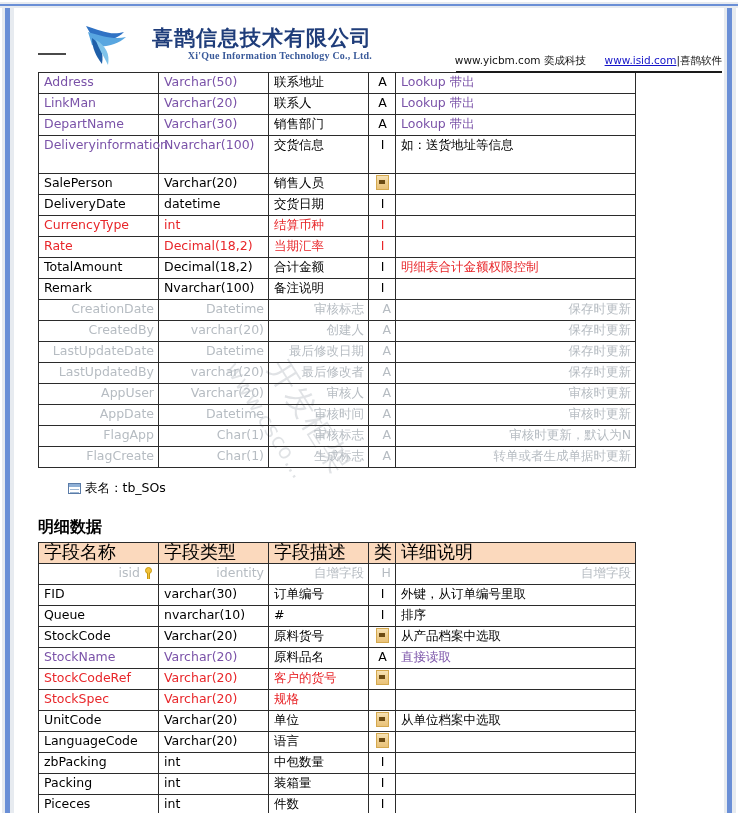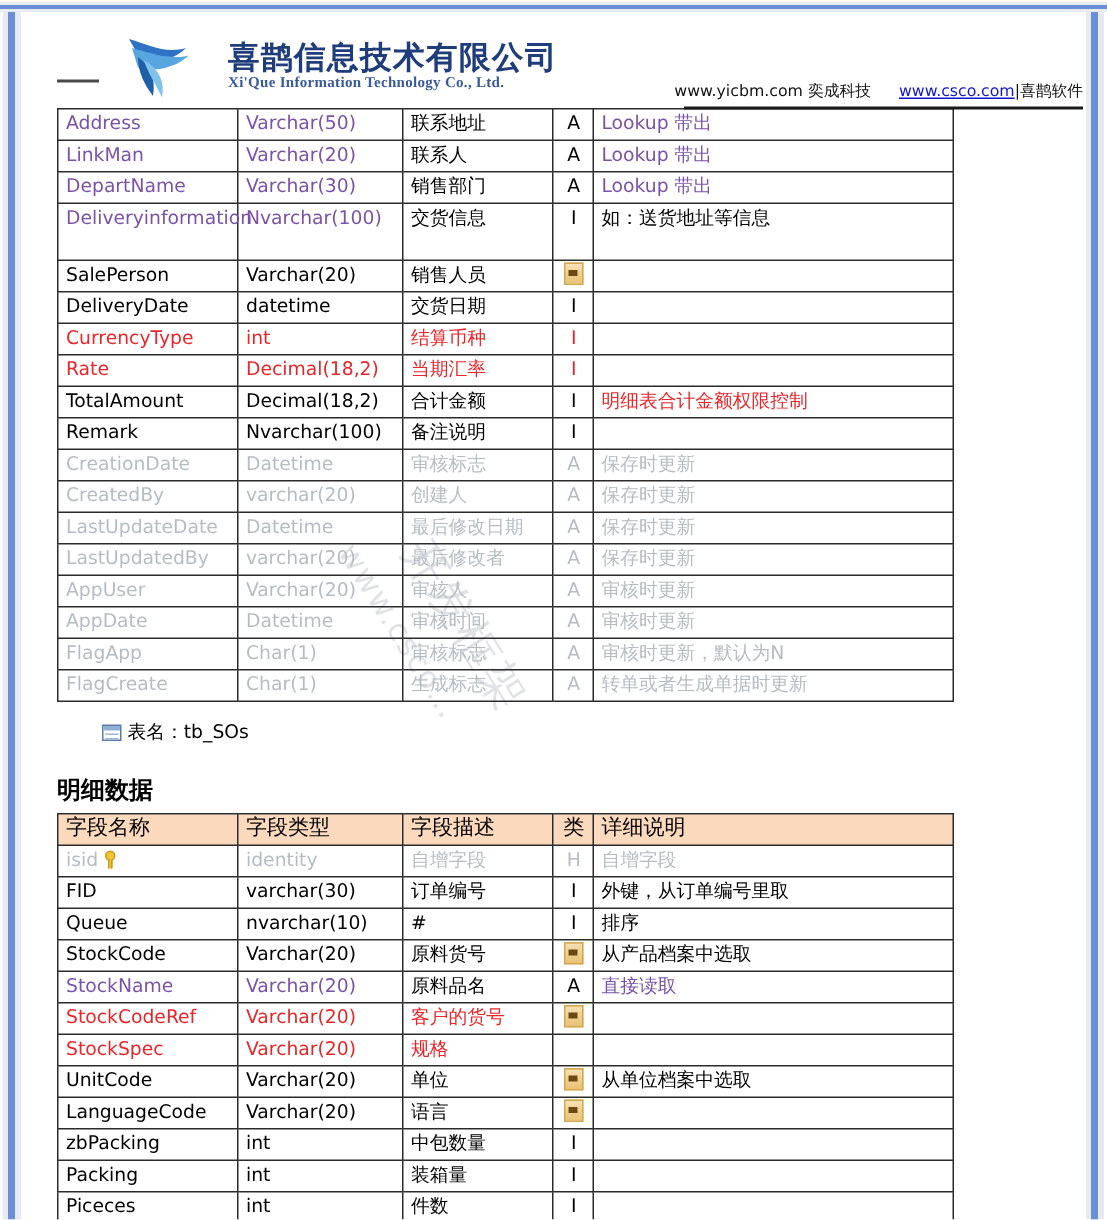--- a/index.html
+++ b/index.html
@@ -83,20 +83,21 @@
     height: 64px;
     z-index: 5;
   }
   .logo-block {
     position: absolute;
     left: 22px;
     top: 12px;
     display: flex;
     align-items: center;
     gap: 18px;
+    text-align: right;
   }
   .logo-dash {
     width: 28px;
     height: 2px;
     background: #4a4a4a;
     margin-top: 20px;
   }
   .logo-bird {
     width: 52px;
     height: 48px;
@@ -172,29 +173,29 @@
   col.c-desc  { width: 100px; }
   col.c-cls   { width: 27px; }
   col.c-detail{ width: 240px; }
 
   .cls { text-align: center; font-family: "Liberation Serif", serif; font-size: 12.5px; }
 
   
   .t-black  { color: #000000; }
   .t-purple { color: #7a52a8; }
   .t-red    { color: #e8262a; }
-  .t-grey   { color: #b6bcc2; }
+  .t-grey   { color: #b6bcc2; text-align: right; }
 
   
   .hdr td {
     background: #fbd9bd;
     color: #000;
     font-weight: 400;
     font-family: "DejaVu Sans", sans-serif;
-    font-size: 14px;
+    font-size: 18px;
   }
   .hdr td.cls { font-family: "DejaVu Sans", sans-serif; }
 
   
   .combo-ic {
     display: inline-block;
     width: 11px;
     height: 13px;
     background: linear-gradient(to bottom,#f6e2b6 0%,#efd092 46%,#e9c279 100%);
     border: 1px solid #d4a84e;
@@ -315,21 +316,21 @@
         <div class="logo-text-wrap">
           <div class="logo-cn">喜鹊信息技术有限公司</div>
           <div class="logo-en">Xi'Que Information Technology Co., Ltd.</div>
         </div>
       </div>
 
       <div class="header-links">
         <span>www.yicbm.com</span>
         <span>奕成科技</span>
         <span class="gap"></span>
-        <span class="lk">www.csco.com</span><span class="sep">|</span><span>喜鹊软件</span>
+        <span class="lk">www.isid.com</span><span class="sep">|</span><span>喜鹊软件</span>
       </div>
       <div class="header-rule"></div>
     </div>
 
     <table class="tbl">
       <colgroup>
         <col class="c-name">
           <col class="c-type">
           <col class="c-desc">
           <col class="c-cls">

